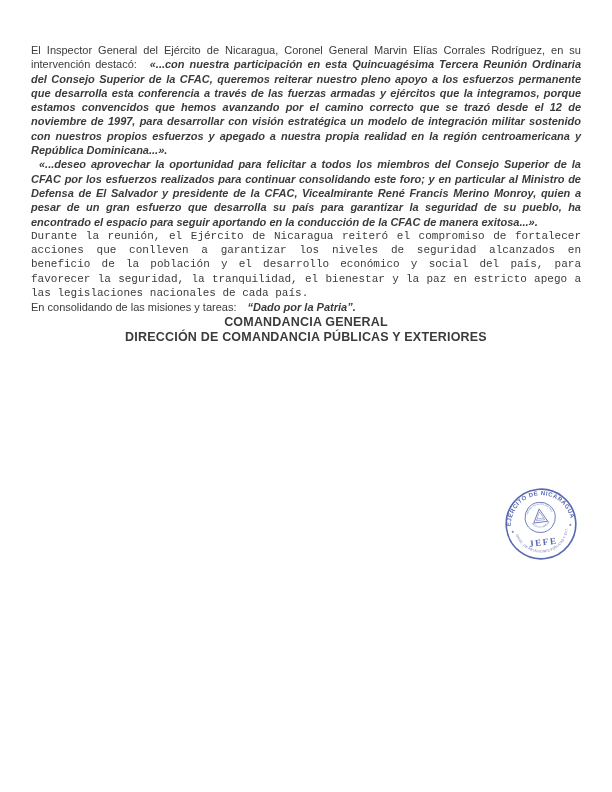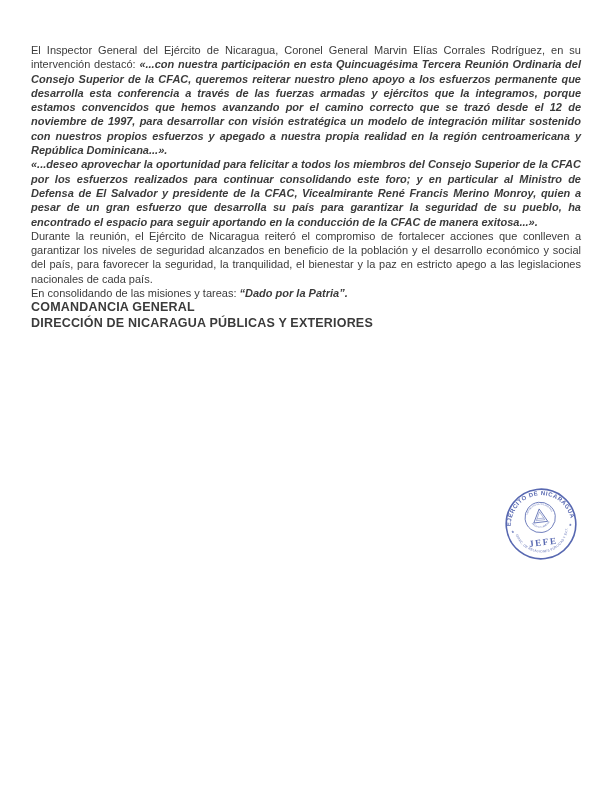--- a/index.html
+++ b/index.html
@@ -14,28 +14,28 @@
     position: absolute;
     left: 31px; top: 43px;
     width: 550px;
     color: #3b3b3b;
     font-size: 11px;
     line-height: 14.3px;
   }
   p.para { margin: 0; text-align: justify; }
   .gap1 { margin-bottom: 28px; }
   .gap2 { margin-bottom: 29px; }
-  .gap3 { margin-bottom: 17px; }
+  .gap3 { margin-bottom: 17px; font-family: Liberation Mono, monospace; }
   .gap4 { margin-bottom: 16px; }
   .gap5 { margin-bottom: 21px; }
   .gap6 { margin-bottom: 26px; }
   .b  { font-weight: normal; }
-  .q  { font-weight: bold; font-style: italic; }
+  .q  { font-weight: bold; font-style: italic; margin-left: 8px; }
   .signature {
-    text-align: left;
+    text-align: center;
     font-weight: bold;
     font-size: 12.5px;
     line-height: 15.5px;
     color: #3b3b3b;
     letter-spacing: 0.2px;
   }
   .seal {
     position: absolute;
     left: 504px; top: 487px;
     width: 74px; height: 74px;
@@ -54,21 +54,21 @@
   <p class="para gap2"><span class="q">«...deseo aprovechar la oportunidad para felicitar a todos los miembros del Consejo Superior de la CFAC por los esfuerzos realizados para continuar consolidando este foro; y en particular al Ministro de Defensa de El Salvador y presidente de la CFAC, Vicealmirante René Francis Merino Monroy, quien a pesar de un gran esfuerzo que desarrolla su país para garantizar la seguridad de su pueblo, ha encontrado el espacio para seguir aportando en la conducción de la CFAC de manera exitosa...».</span></p>
 
   <p class="para gap3"><span>Durante la reunión, el Ejército de Nicaragua reiteró el compromiso de fortalecer acciones que conlleven a garantizar los niveles de seguridad alcanzados en beneficio de la población y el desarrollo económico y social del país, para favorecer la seguridad, la tranquilidad, el bienestar y la paz en estricto apego a las legislaciones nacionales de cada país.</span></p>
 
   <p class="para gap4"><span>En consolidando de las misiones y tareas: </span><span class="q">“Dado por la Patria”.</span></p>
 
 
 
   <div class="signature">
     <div>COMANDANCIA GENERAL</div>
-    <div>DIRECCIÓN DE NICARAGUA PÚBLICAS Y EXTERIORES</div>
+    <div>DIRECCIÓN DE COMANDANCIA PÚBLICAS Y EXTERIORES</div>
   </div>
 
 </div>
 
 <div class="seal">
   <svg viewBox="0 0 100 100" xmlns="http://www.w3.org/2000/svg">
     <defs>
       <path id="arcOuterTop" d="M 9,52 A 41,41 0 0 1 91,52" fill="none"></path>
       <path id="arcOuterBottom" d="M 13.5,52 A 36.5,36.5 0 0 0 86.5,52" fill="none"></path>
       <path id="arcInnerTop" d="M 33,41 A 17,17 0 0 1 67,41" fill="none"></path>

